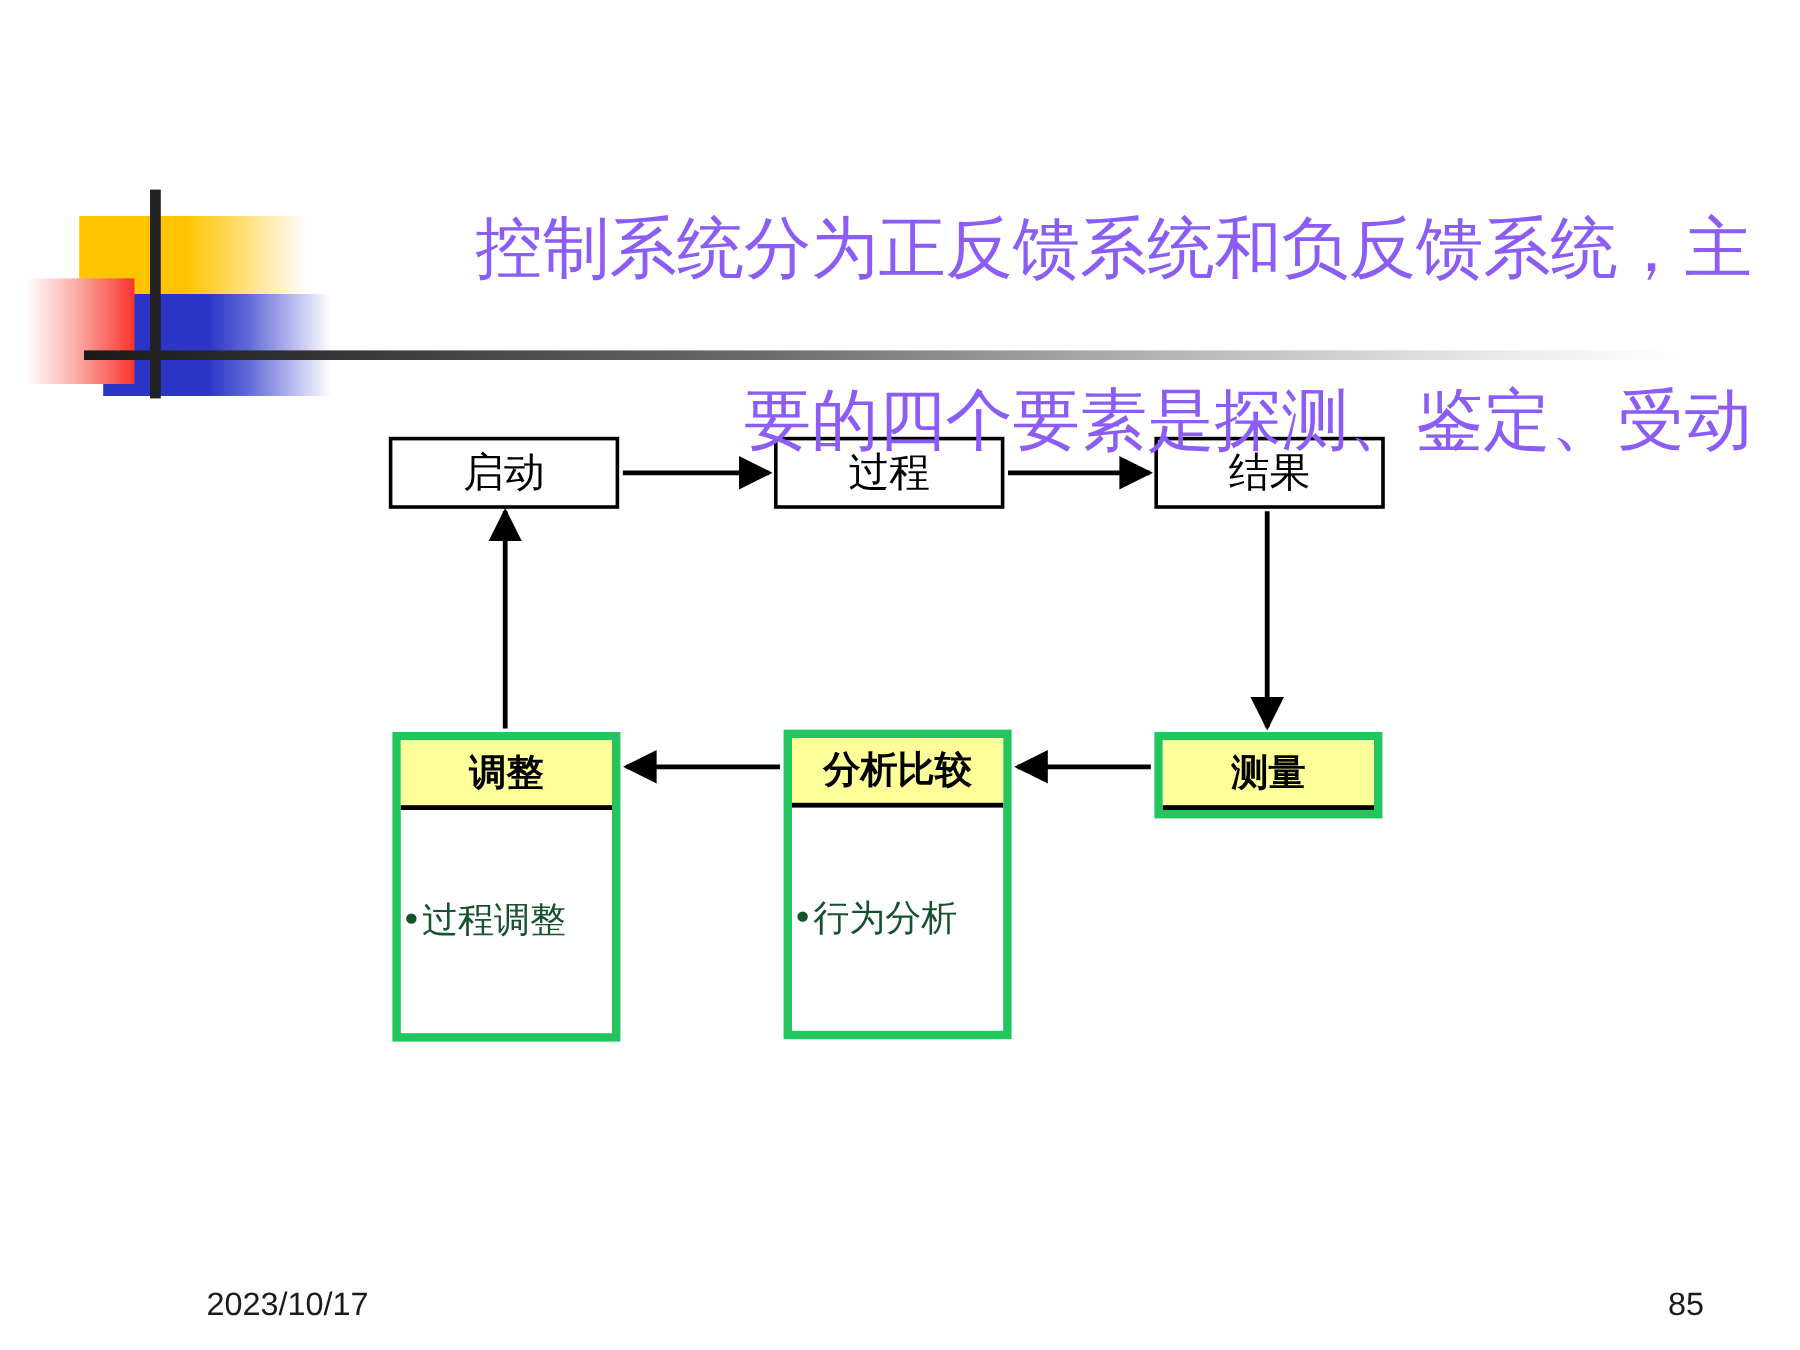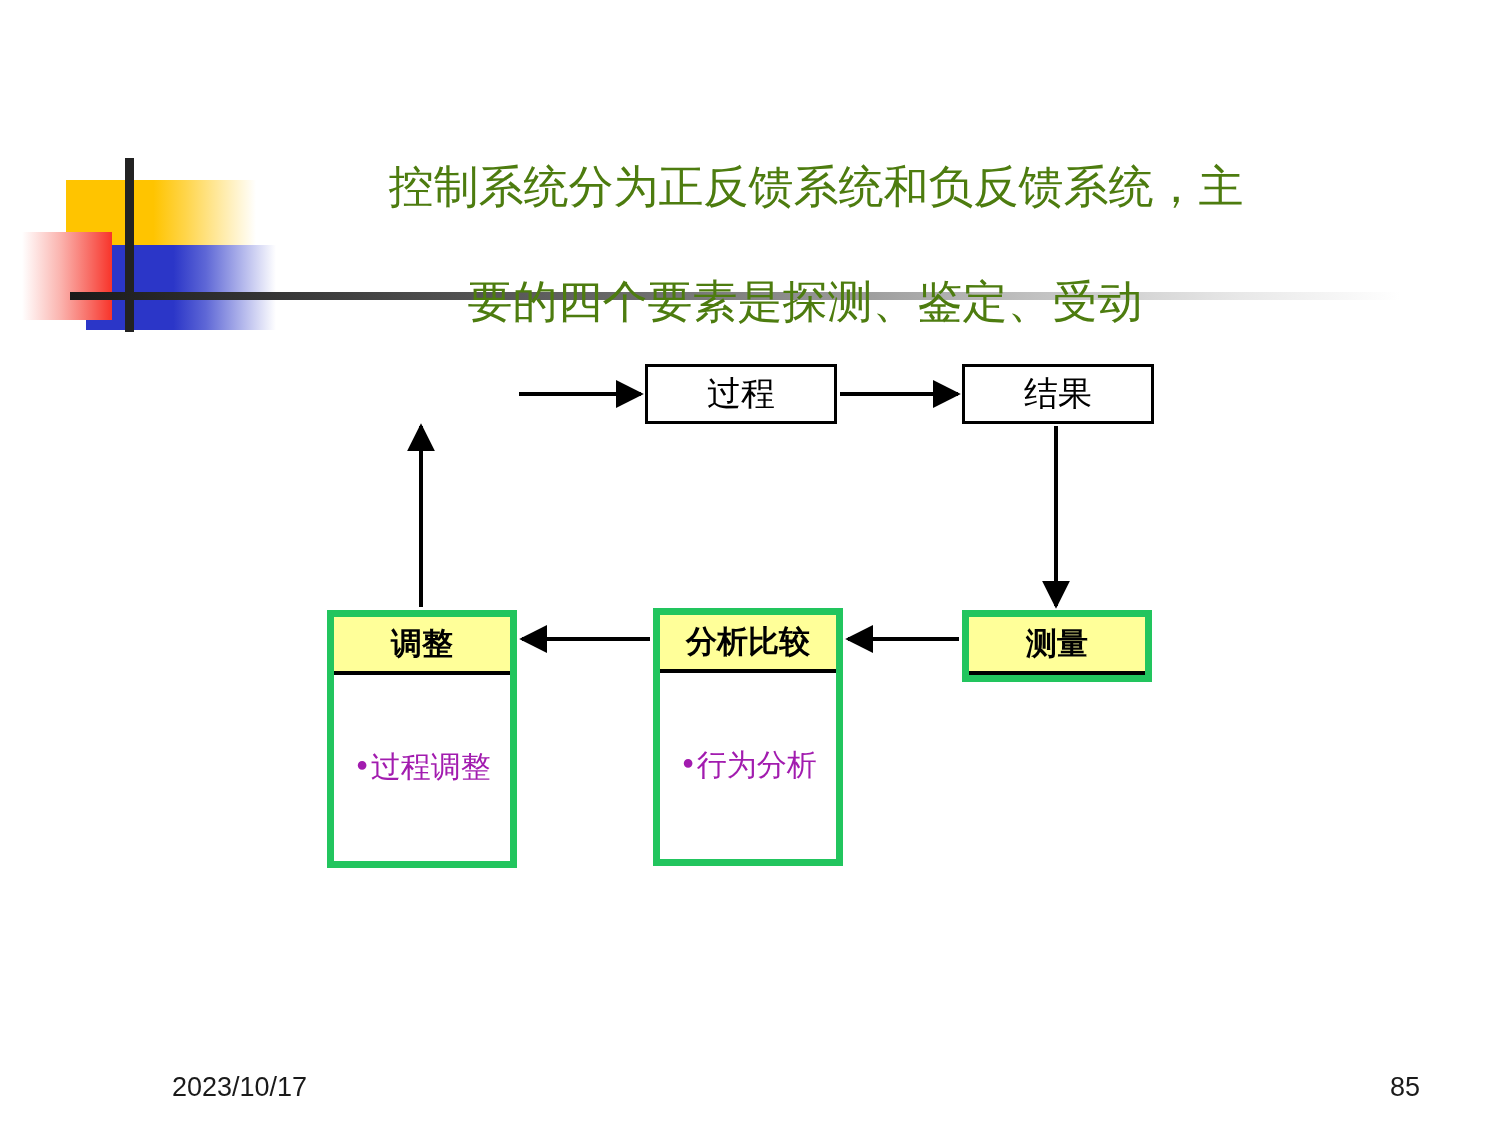--- a/index.html
+++ b/index.html
@@ -46,24 +46,24 @@
     background: linear-gradient(to right, #1a1a1a 0%, #333333 14%, #6a6a6a 42%, #b5b5b5 68%, #e8e8e8 88%, #ffffff 100%);
   }
 
   
   #title {
     position: absolute;
     left: 150px;
     top: 100px;
     width: 1310px;
     font-family: "DejaVu Serif", "Liberation Serif", serif;
-    font-size: 45px;
+    font-size: 56px;
     line-height: 1.28;
-    color: #4d7c0f;
-    text-align: center;
+    color: #8b5cf6;
+    text-align: right;
     white-space: pre-line;
     z-index: 5;
   }
   #title .l1 { display: block; text-indent: 22px; }
   #title .l2 { display: block; }
 
   
   #diagram { position: absolute; left: 0; top: 0; width: 1500px; height: 1125px; }
 
   .node {
@@ -106,24 +106,24 @@
     color: #000000;
   }
   .panel-body {
     height: 186px;
     position: relative;
   }
   .panel-bullet {
     position: absolute;
     left: 0; right: 0;
     top: 72px;
-    text-align: center;
+    text-align: left;
     font-family: "DejaVu Serif", "Liberation Serif", serif;
     font-size: 30px;
-    color: #a21caf;
+    color: #14532d;
   }
   #panel-adjust  { left: 327px; top: 610px; }
   #panel-analyze { left: 653px; top: 608px; }
   #panel-measure { left: 962px; top: 610px; }
 
   
   #connectors { position: absolute; left: 0; top: 0; width: 1500px; height: 1125px; pointer-events: none; }
 
   
   .footer-text {
@@ -167,20 +167,23 @@
 
       <line x1="1056" y1="426" x2="1056" y2="606" stroke="#000000" stroke-width="4" marker-end="url(#ah)"></line>
 
       <line x1="959" y1="639" x2="848" y2="639" stroke="#000000" stroke-width="4" marker-end="url(#ah)"></line>
 
       <line x1="650" y1="639" x2="522" y2="639" stroke="#000000" stroke-width="4" marker-end="url(#ah)"></line>
 
       <line x1="421" y1="607" x2="421" y2="426" stroke="#000000" stroke-width="4" marker-end="url(#ah)"></line>
     </svg>
 
+    <div class="node top-node" id="node-start">
+      <span>启动</span>
+    </div>
     <div class="node top-node" id="node-process">
       <span>过程</span>
     </div>
     <div class="node top-node" id="node-result">
       <span>结果</span>
     </div>
 
     <div class="panel" id="panel-adjust">
       <div class="panel-head">
         <span>调整</span>

